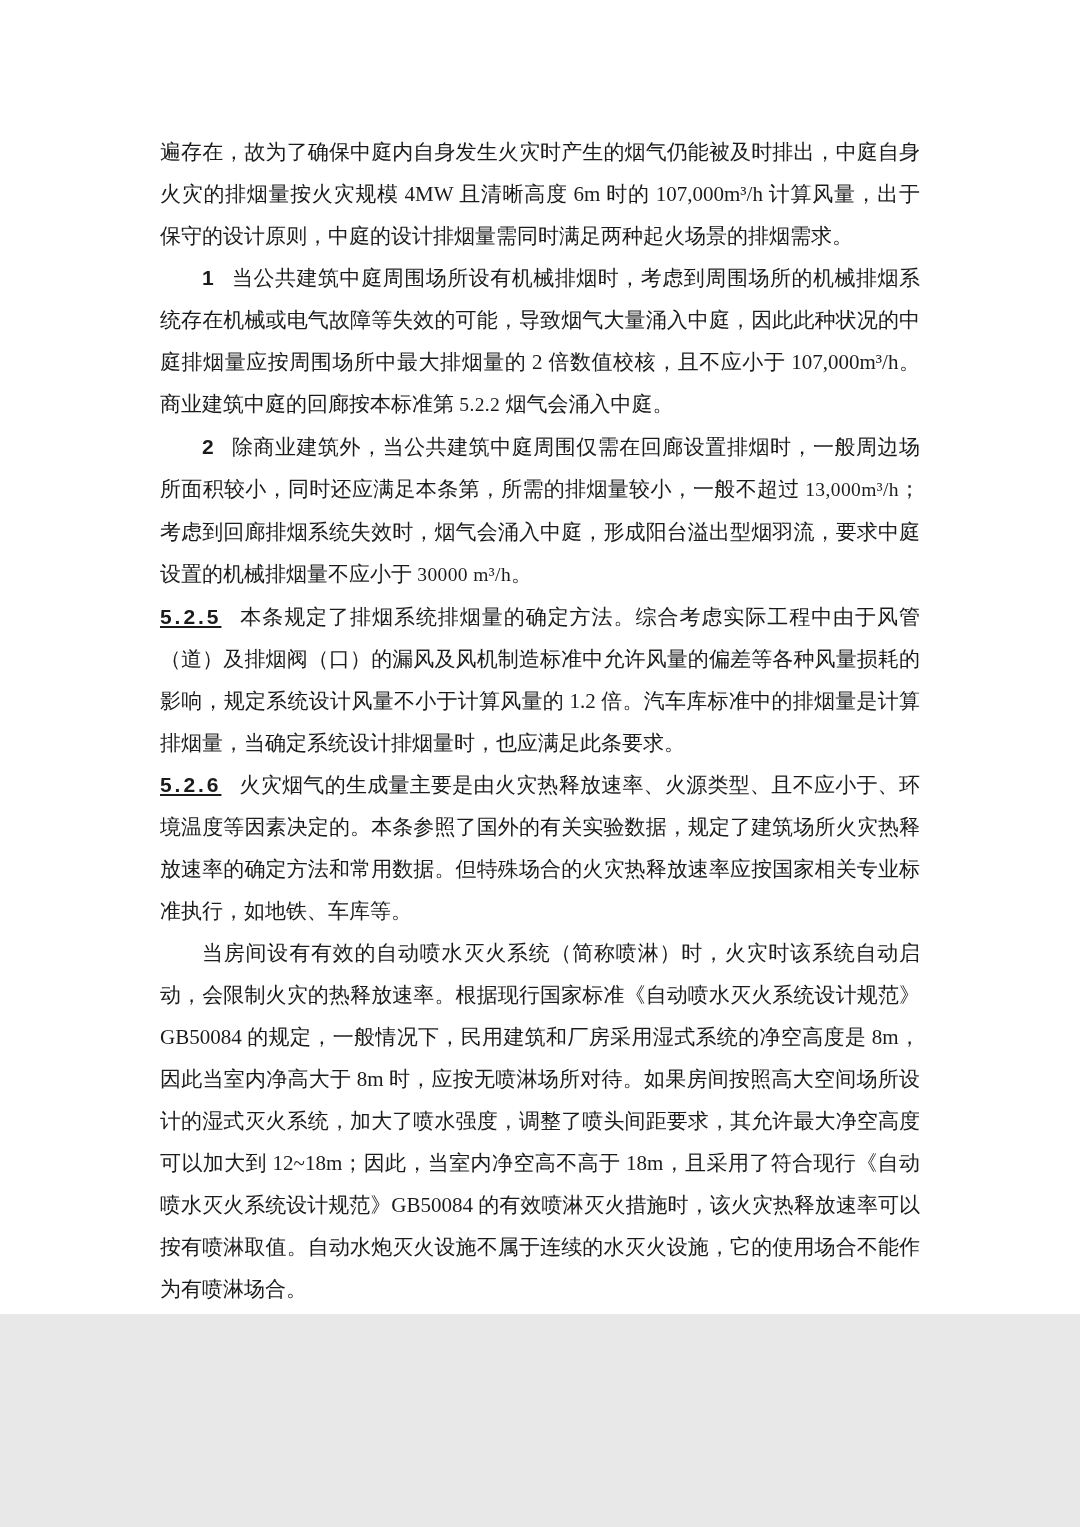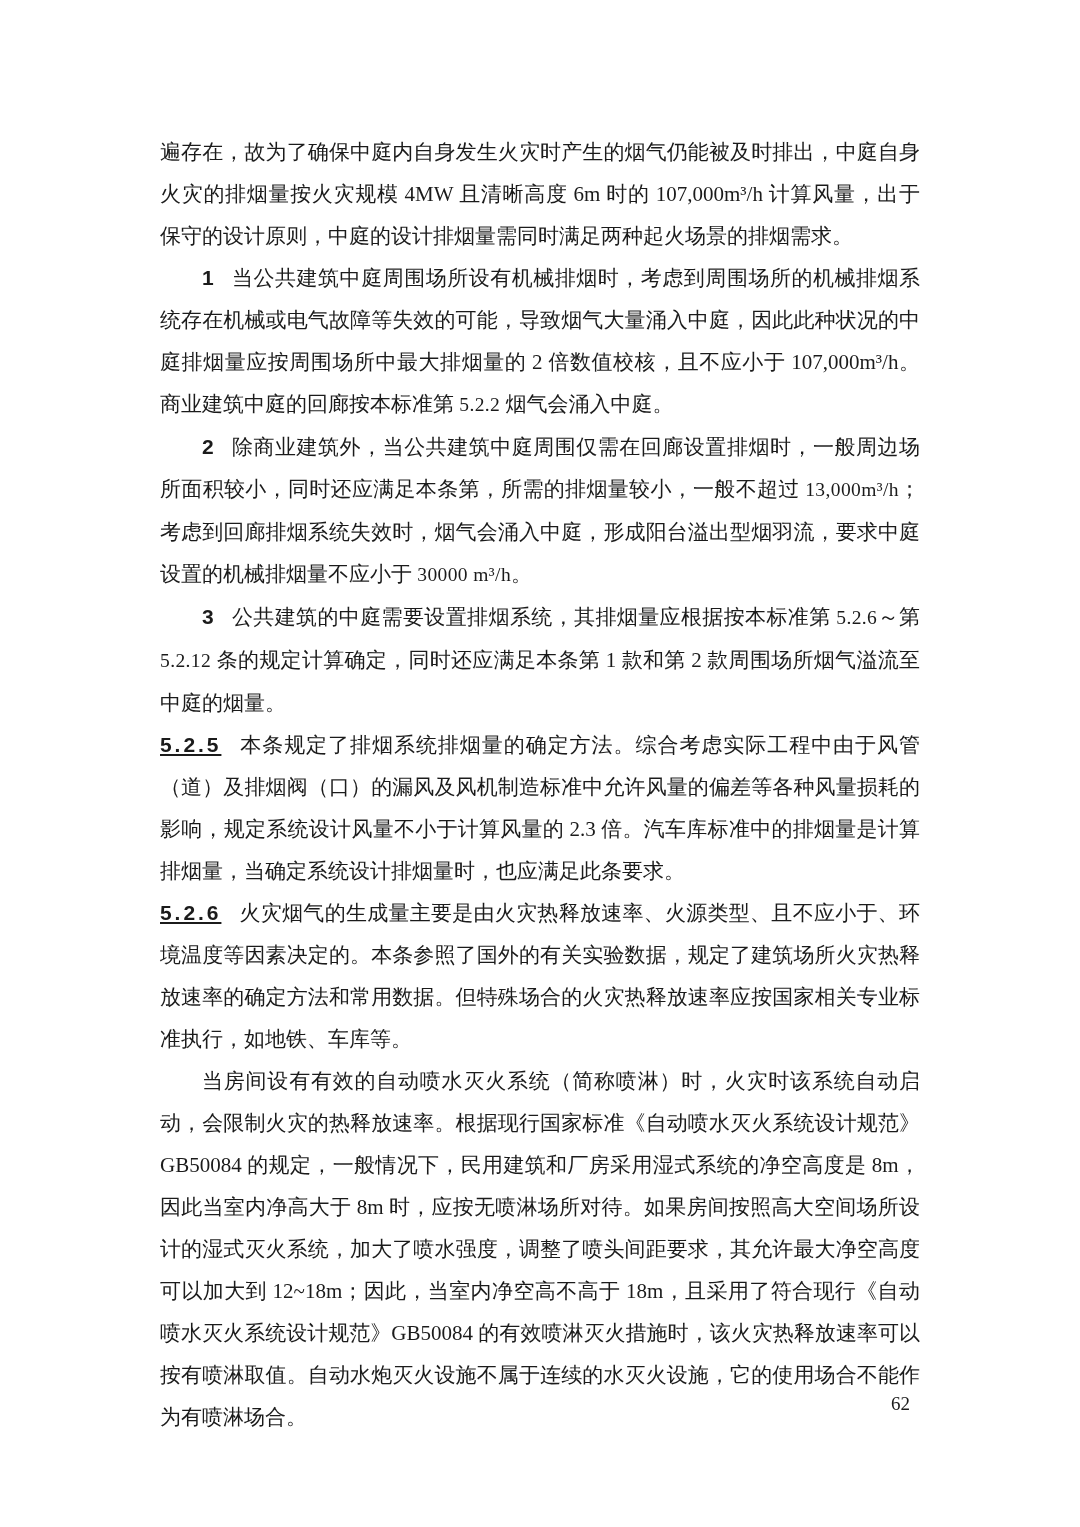--- a/index.html
+++ b/index.html
@@ -3,21 +3,21 @@
 <meta charset="utf-8">
 <style>
   html, body {
     margin: 0;
     padding: 0;
     background: #e8e8e8;
   }
   .page {
     position: relative;
     width: 1080px;
-    height: 1527px;
+    height: 1314px;
     margin: 0 auto;
     background: #ffffff;
     color: #1b1b1b;
     font-family: "Liberation Serif", "DejaVu Serif", serif;
     overflow: hidden;
     box-sizing: border-box;
   }
   .text-block {
     padding: 131px 160px 0 160px;
     font-size: 21px;
@@ -70,26 +70,23 @@
     </p>
 
     <p class="para kind-item">
       <span class="num">1</span><span>当公共建筑中庭周围场所设有机械排烟时，考虑到周围场所的机械排烟系统存在机械或电气故障等失效的可能，导致烟气大量涌入中庭，因此此种状况的中庭排烟量应按周围场所中最大排烟量的 2 倍数值校核，且不应小于 107,000m³/h。商业建筑中庭的回廊按本标准第 </span><span class="numeric">5.2.2</span><span> 烟气会涌入中庭。</span>
     </p>
 
     <p class="para kind-item">
       <span class="num">2</span><span>除商业建筑外，当公共建筑中庭周围仅需在回廊设置排烟时，一般周边场所面积较小，同时还应满足本条第，所需的排烟量较小，一般不超过 </span><span class="numeric">13,000m³/h</span><span>；考虑到回廊排烟系统失效时，烟气会涌入中庭，形成阳台溢出型烟羽流，要求中庭设置的机械排烟量不应小于 </span><span class="numeric">30000 m³/h</span><span>。</span>
     </p>
 
-    <p class="para kind-item">
-      <span class="num">3</span><span>公共建筑的中庭需要设置排烟系统，其排烟量应根据按本标准第 </span><span class="numeric">5.2.6</span><span>～第 </span><span class="numeric">5.2.12</span><span> 条的规定计算确定，同时还应满足本条第 1 款和第 2 款周围场所烟气溢流至中庭的烟量。</span>
-    </p>
 
     <p class="para kind-section">
-      <span class="num num-section">5.2.5</span><span>本条规定了排烟系统排烟量的确定方法。综合考虑实际工程中由于风管（道）及排烟阀（口）的漏风及风机制造标准中允许风量的偏差等各种风量损耗的影响，规定系统设计风量不小于计算风量的 2.3 倍。汽车库标准中的排烟量是计算排烟量，当确定系统设计排烟量时，也应满足此条要求。</span>
+      <span class="num num-section">5.2.5</span><span>本条规定了排烟系统排烟量的确定方法。综合考虑实际工程中由于风管（道）及排烟阀（口）的漏风及风机制造标准中允许风量的偏差等各种风量损耗的影响，规定系统设计风量不小于计算风量的 1.2 倍。汽车库标准中的排烟量是计算排烟量，当确定系统设计排烟量时，也应满足此条要求。</span>
     </p>
 
     <p class="para kind-section">
       <span class="num num-section">5.2.6</span><span>火灾烟气的生成量主要是由火灾热释放速率、火源类型、且不应小于、环境温度等因素决定的。本条参照了国外的有关实验数据，规定了建筑场所火灾热释放速率的确定方法和常用数据。但特殊场合的火灾热释放速率应按国家相关专业标准执行，如地铁、车库等。</span>
     </p>
 
     <p class="para kind-indent">
       <span>当房间设有有效的自动喷水灭火系统（简称喷淋）时，火灾时该系统自动启动，会限制火灾的热释放速率。根据现行国家标准《自动喷水灭火系统设计规范》GB50084 的规定，一般情况下，民用建筑和厂房采用湿式系统的净空高度是 8m，因此当室内净高大于 8m 时，应按无喷淋场所对待。如果房间按照高大空间场所设计的湿式灭火系统，加大了喷水强度，调整了喷头间距要求，其允许最大净空高度可以加大到 12~18m；因此，当室内净空高不高于 18m，且采用了符合现行《自动喷水灭火系统设计规范》GB50084 的有效喷淋灭火措施时，该火灾热释放速率可以按有喷淋取值。自动水炮灭火设施不属于连续的水灭火设施，它的使用场合不能作为有喷淋场合。</span>
     </p>
 

